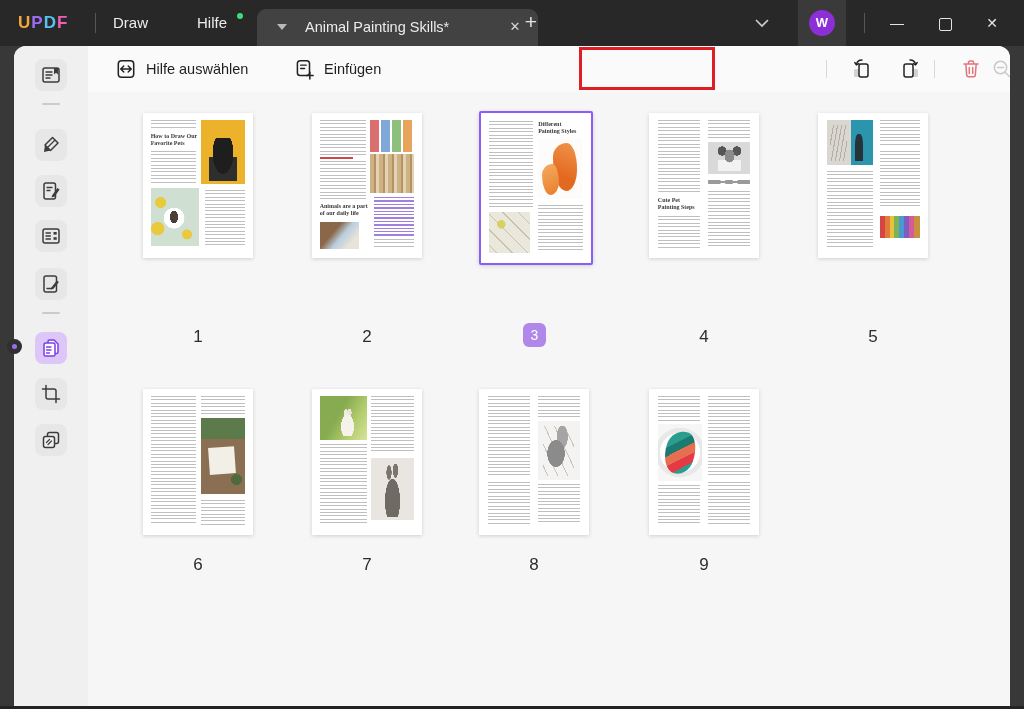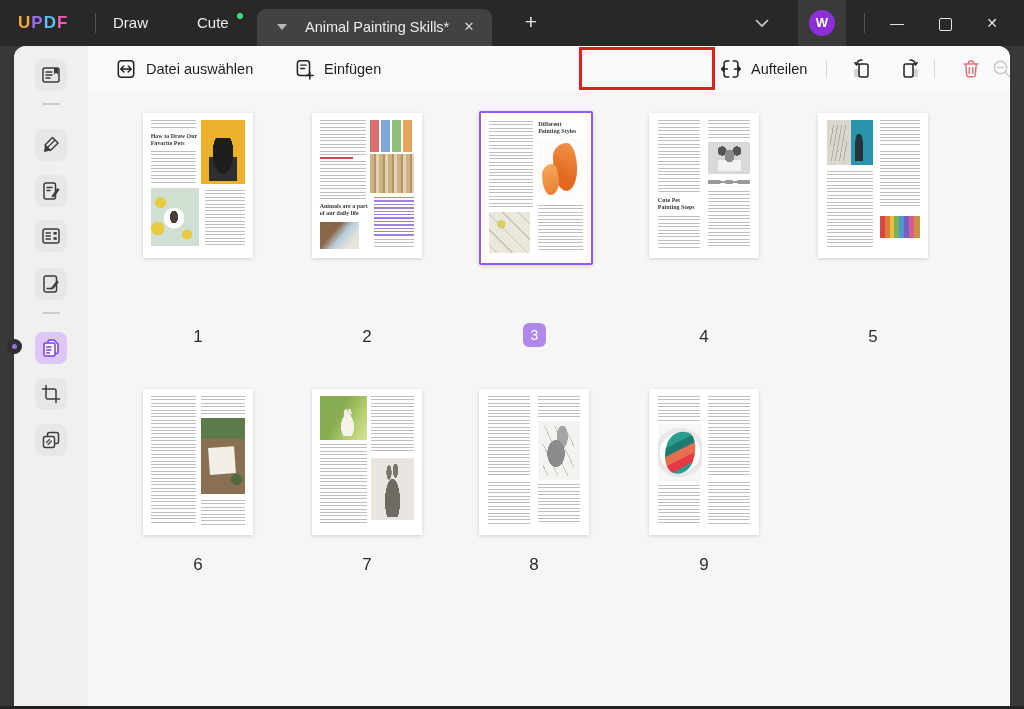--- a/index.html
+++ b/index.html
@@ -6,21 +6,21 @@
   body{width:1024px;height:709px;overflow:hidden;background:#383838;
        font-family:"Liberation Sans",sans-serif;-webkit-font-smoothing:antialiased;position:relative;}
   
   .titlebar{position:absolute;left:0;top:0;width:1024px;height:46px;background:#282828;}
   .logo{position:absolute;left:18px;top:0;height:46px;line-height:46px;font-size:17px;font-weight:bold;letter-spacing:1px;}
   .logo span{display:inline-block;}
   .l-u{color:#f2a93b;} .l-p{color:#9b6cf5;} .l-d{color:#56c3f2;} .l-f{color:#ef5fb4;}
   .tb-sep{position:absolute;top:13px;width:1px;height:20px;background:#555;}
   .menu-item{position:absolute;top:0;height:46px;line-height:46px;color:#ececec;font-size:15px;cursor:default;}
   .hilfe-dot{position:absolute;left:237px;top:13px;width:6px;height:6px;border-radius:50%;background:#3ddc84;}
-  .tab{position:absolute;left:257px;top:9px;width:235px;height:37px;background:#424242;border-radius:9px 9px 0 0;}
+  .tab{position:absolute;left:257px;top:9px;width:281px;height:37px;background:#424242;border-radius:9px 9px 0 0;}
   .tab-chevron{position:absolute;left:20px;top:15px;width:0;height:0;border-left:5px solid transparent;border-right:5px solid transparent;border-top:6px solid #b9b9b9;}
   .tab-title{position:absolute;left:48px;top:0;height:37px;line-height:37px;font-size:14.5px;color:#ececec;white-space:nowrap;}
   .tab-close{position:absolute;right:14px;top:9px;width:18px;height:18px;color:#d6d6d6;font-size:13px;line-height:18px;text-align:center;}
   .newtab{position:absolute;left:518px;top:9px;width:26px;height:28px;color:#e0e0e0;font-size:21px;line-height:26px;text-align:center;font-weight:300;}
   .bar-chevron{position:absolute;left:755px;top:19px;width:14px;height:9px;}
   .avatar-wrap{position:absolute;left:798px;top:0;width:48px;height:46px;background:#3a3a3a;}
   .avatar{position:absolute;left:11px;top:10px;width:26px;height:26px;border-radius:50%;background:#8d2fd6;color:#fff;font-size:13px;font-weight:bold;line-height:26px;text-align:center;}
   .winbtn{position:absolute;top:0;width:34px;height:46px;color:#e3e3e3;text-align:center;line-height:46px;font-size:14px;}
   .max-box{display:inline-block;width:11px;height:11px;border:1.4px solid #e3e3e3;border-radius:2px;vertical-align:middle;}
   
@@ -53,21 +53,21 @@
 </style>
 </head>
 <body>
 
 <div class="titlebar">
   <div class="logo">
     <span class="l-u">U</span><span class="l-p">P</span><span class="l-d">D</span><span class="l-f">F</span>
   </div>
   <div class="tb-sep" style="left:95px"></div>
   <div class="menu-item" style="left:113px">Draw</div>
-  <div class="menu-item" style="left:197px">Cute</div>
+  <div class="menu-item" style="left:197px">Hilfe</div>
   <div class="hilfe-dot"></div>
 
   <div class="tab">
     <div class="tab-chevron"></div>
     <div class="tab-title">Animal Painting Skills*</div>
     <div class="tab-close">✕</div>
   </div>
   <div class="newtab">+</div>
 
   <div class="bar-chevron">
@@ -85,38 +85,31 @@
 </div>
 
 <div class="window">
 
   <div class="toolbar">
     <div class="titem" style="left:27px">
       <svg width="22" height="22" viewBox="0 0 20 20">
           <rect x="3" y="2.5" width="14" height="15" rx="3" fill="none" stroke="#222" stroke-width="1.4"></rect>
           <path d="M5.5 10 H14.5 M8 7.2 L5.2 10 L8 12.8 M12 7.2 L14.8 10 L12 12.8" stroke="#222" stroke-width="1.3" fill="none" stroke-linecap="round" stroke-linejoin="round"></path>
         </svg>
-      <span>Datei auswählen</span>
+      <span>Hilfe auswählen</span>
     </div>
     <div class="titem" style="left:205px">
       <svg width="22" height="22" viewBox="0 0 20 20">
           <rect x="4" y="2.5" width="11" height="13.5" rx="2.5" fill="none" stroke="#222" stroke-width="1.4"></rect>
           <path d="M7 6.5 H12 M7 9.5 H10.5" stroke="#222" stroke-width="1.3" stroke-linecap="round"></path>
           <path d="M15.3 13 V19 M12.3 16 H18.3" stroke="#222" stroke-width="1.4" stroke-linecap="round"></path>
         </svg>
       <span>Einfügen</span>
     </div>
     <div class="redbox"></div>
-    <div class="titem" style="left:632px">
-      <svg width="22" height="22" viewBox="0 0 20 20">
-          <path d="M8 2.8 H6 A2.3 2.3 0 0 0 3.7 5.1 V14.9 A2.3 2.3 0 0 0 6 17.2 H8 M12 2.8 H14 A2.3 2.3 0 0 1 16.3 5.1 V14.9 A2.3 2.3 0 0 1 14 17.2 H12" fill="none" stroke="#222" stroke-width="1.4" stroke-linecap="round"></path>
-          <path d="M6.8 10 H1.6 M3.4 8 L1.4 10 L3.4 12 M13.2 10 H18.4 M16.6 8 L18.6 10 L16.6 12" stroke="#222" stroke-width="1.3" fill="none" stroke-linecap="round" stroke-linejoin="round"></path>
-        </svg>
-      <span>Aufteilen</span>
-    </div>
     <div class="tsep" style="left:738px"></div>
     <div class="iconbtn" style="left:762px">
       <svg width="24" height="24" viewBox="0 0 24 24">
           <rect x="4" y="12" width="8" height="8" rx="1.5" fill="#d2d2d2"></rect>
           <rect x="9" y="7" width="9" height="13" rx="2" fill="#fafafa" stroke="#222" stroke-width="1.5"></rect>
           <path d="M6.5 7.5 A5.5 5.5 0 0 1 12 3" fill="none" stroke="#222" stroke-width="1.4" stroke-linecap="round"></path>
           <path d="M4.8 5.5 L6.4 7.8 L8.8 6.6" fill="none" stroke="#222" stroke-width="1.4" stroke-linecap="round" stroke-linejoin="round"></path>
         </svg>
     </div>
     <div class="iconbtn" style="left:810px">

